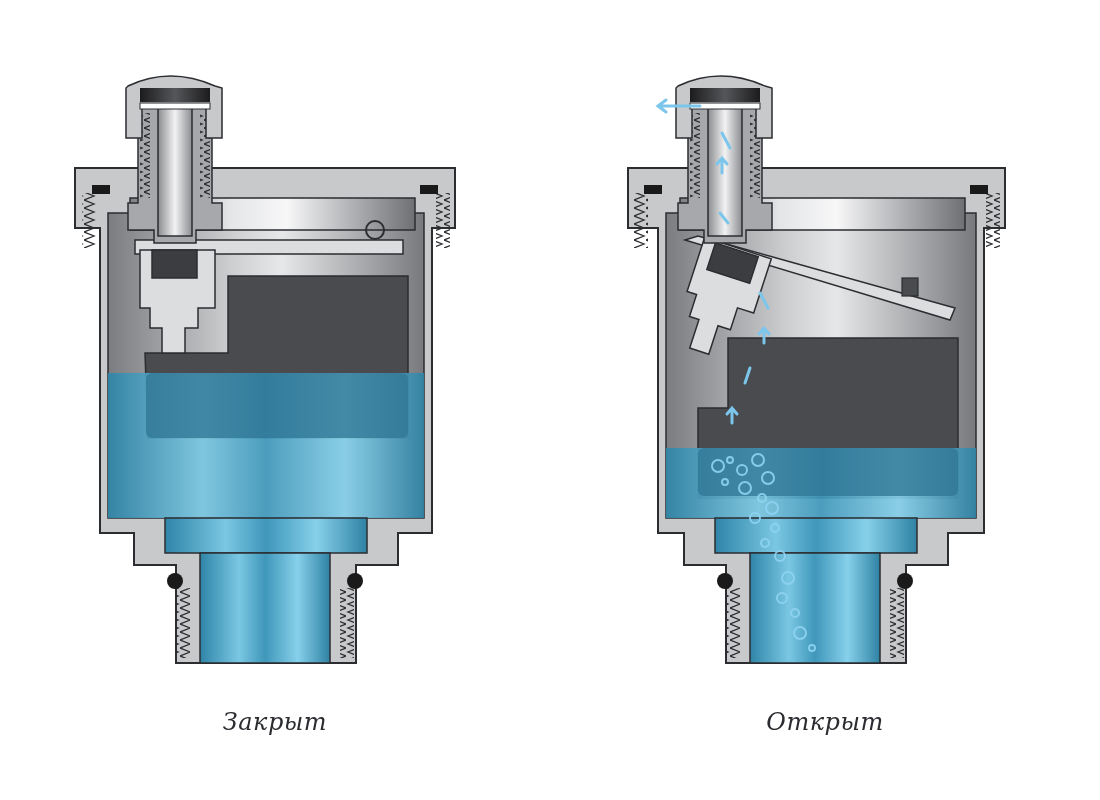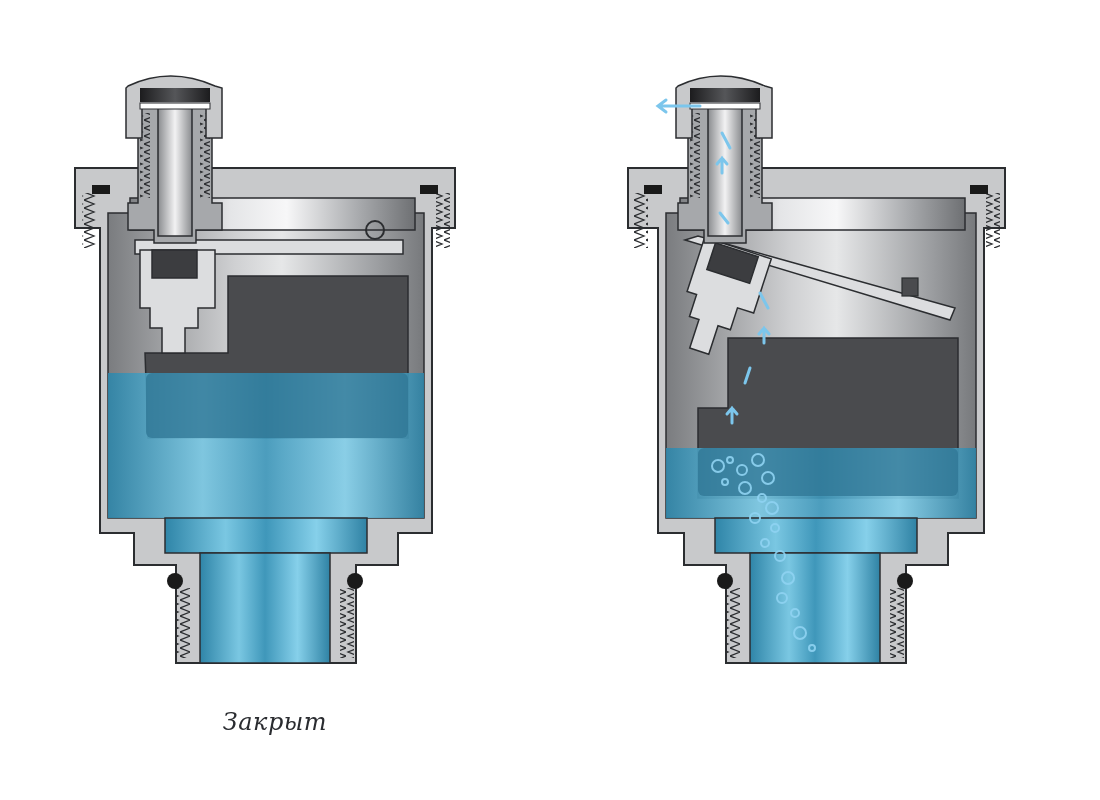--- a/index.html
+++ b/index.html
@@ -164,13 +164,14 @@
       <circle cx="225" cy="520" r="4"></circle>
         <circle cx="215" cy="535" r="4"></circle>
       <circle cx="230" cy="548" r="5"></circle>
         <circle cx="238" cy="570" r="6"></circle>
       <circle cx="232" cy="590" r="5"></circle>
         <circle cx="245" cy="605" r="4"></circle>
       <circle cx="250" cy="625" r="6"></circle>
         <circle cx="262" cy="640" r="3"></circle>
     </g>
   </svg>
+  <div class="caption">Открыт</div>
 </div>
 
 </body></html>

